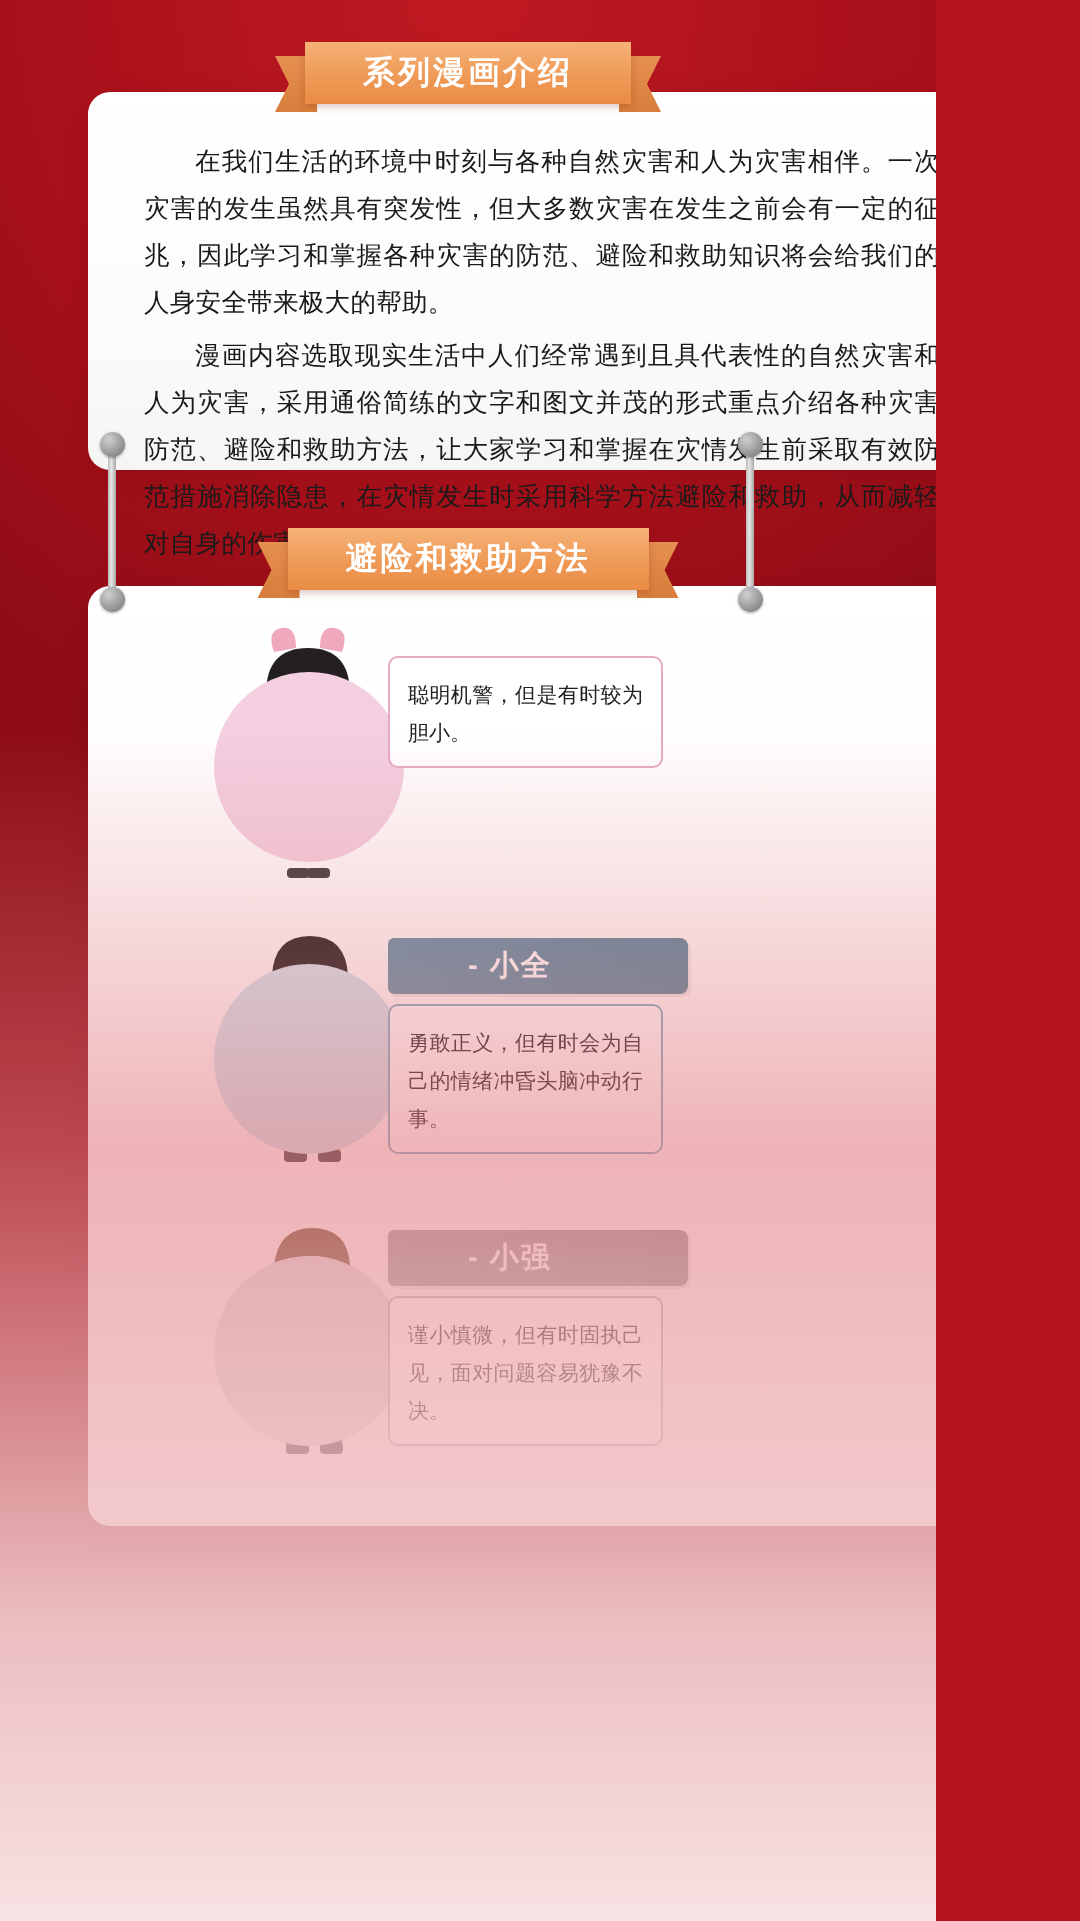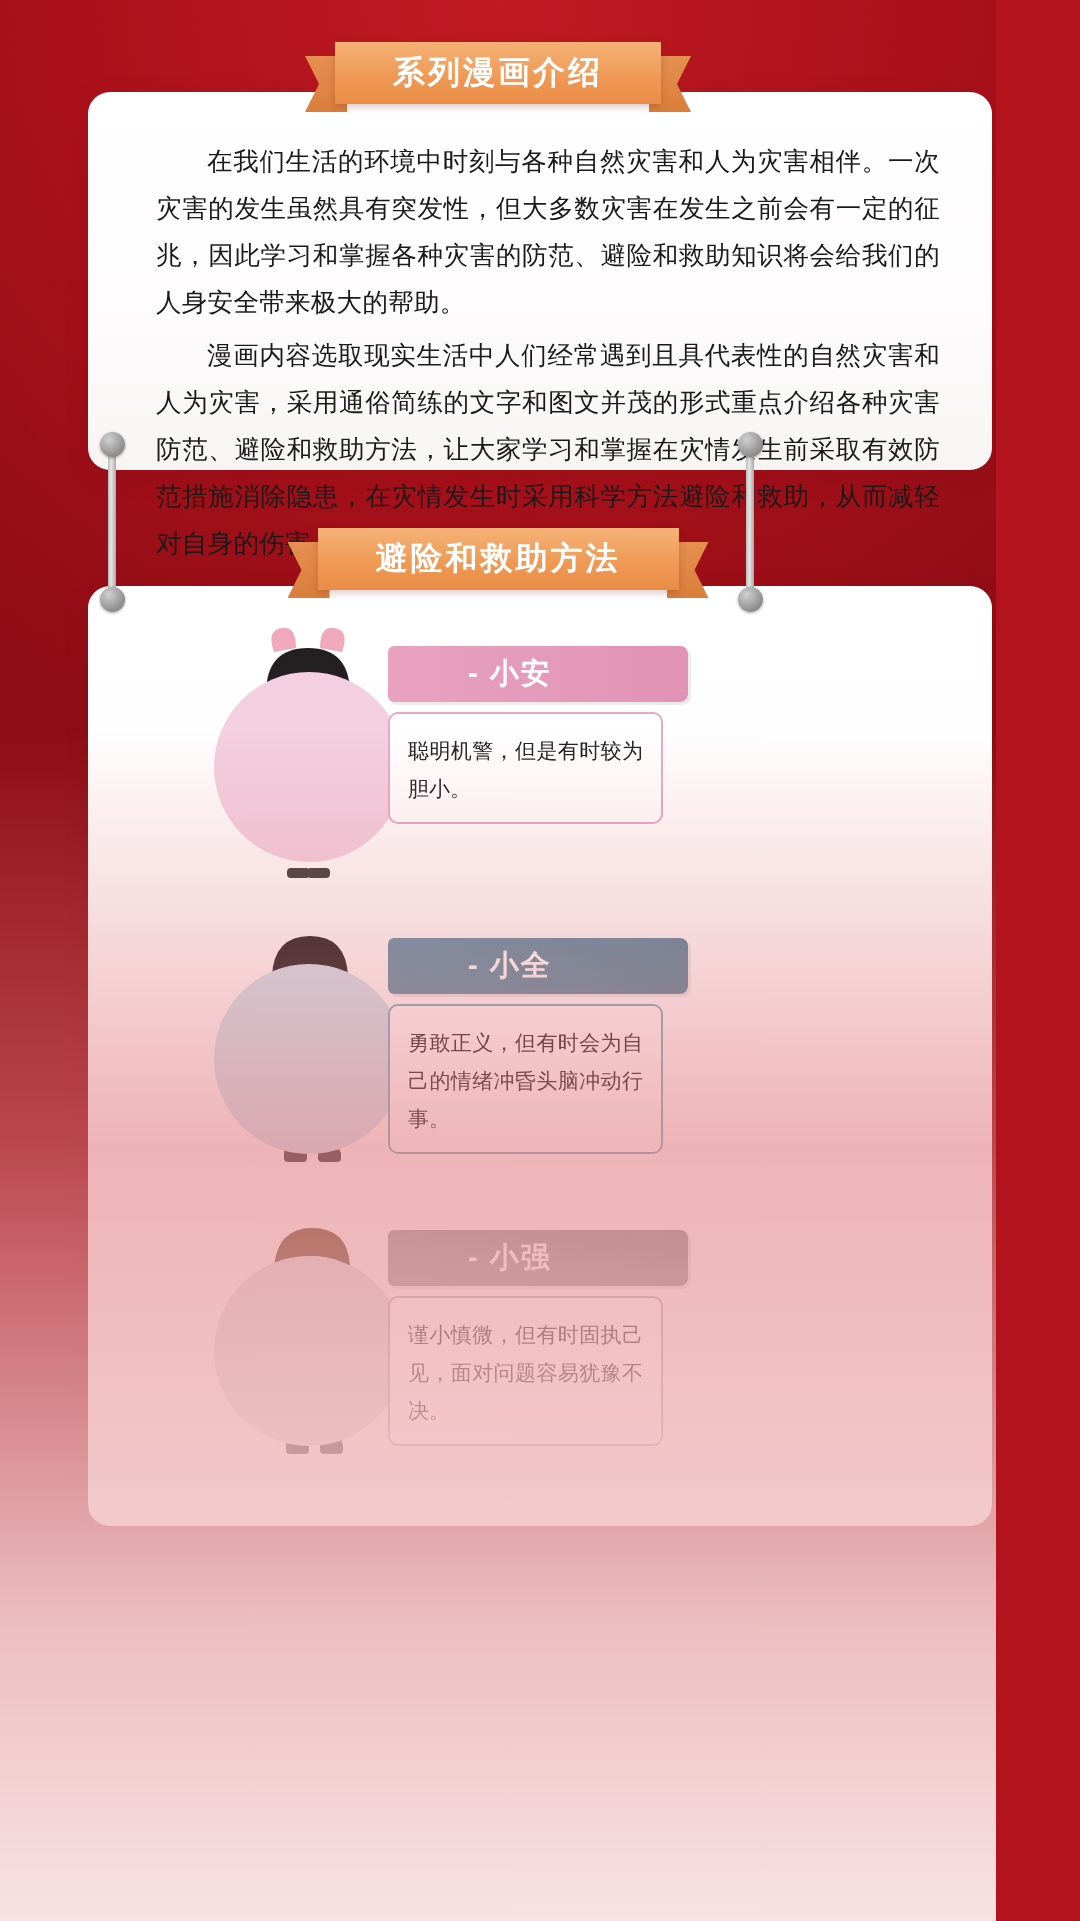--- a/index.html
+++ b/index.html
@@ -8,26 +8,27 @@
   }
   body {
     width: 1080px;
     height: 1921px;
     font-family: "Liberation Sans", "DejaVu Sans", sans-serif;
     background: #b3131c;
     overflow: hidden;
   }
   .poster {
     position: relative;
-    width: 996px;
+    width: 916px;
     height: 1921px;
     background:
       radial-gradient(ellipse 120% 60% at 50% 0%, #c01a22 0%, #a8101a 40%, #8e0d16 70%),
       linear-gradient(180deg, #a9101a 0%, #c2242b 28%, #d8565c 52%, #e9979c 72%, #f3c8cb 88%, #f7dcdd 100%);
     overflow: hidden;
+    padding-left: 20px;
   }
   .poster::after {
     content: "";
     position: absolute;
     left: 0; right: 0; bottom: 0;
     height: 62%;
     background: linear-gradient(180deg, rgba(200,30,38,0) 0%, rgba(226,120,126,0.55) 35%, rgba(244,205,207,0.92) 75%, #f8e2e3 100%);
     pointer-events: none;
   }
 
@@ -93,21 +94,21 @@
 
   .intro-body {
     padding: 46px 52px 20px 52px;
     color: #1a1a1a;
     font-size: 25.5px;
     line-height: 47px;
     text-align: justify;
     letter-spacing: 0.3px;
   }
   .intro-body p {
-    margin: 0 0 6px 16px;
+    margin: 0 0 6px 4px;
     text-indent: 2em;
   }
 
   
   .binder {
     position: absolute;
     z-index: 7;
   }
   .binder .bar {
     position: absolute;
@@ -278,21 +279,20 @@
 
           <rect x="84" y="210" width="13" height="30" rx="5" fill="#fde4d8"></rect>
           <rect x="104" y="210" width="13" height="30" rx="5" fill="#fde4d8"></rect>
           <rect x="81" y="236" width="19" height="12" rx="4" fill="#ffffff"></rect>
           <rect x="101" y="236" width="19" height="12" rx="4" fill="#ffffff"></rect>
           <rect x="79" y="246" width="23" height="10" rx="4" fill="#3b3b3b"></rect>
           <rect x="99" y="246" width="23" height="10" rx="4" fill="#3b3b3b"></rect>
         </svg>
       </div>
       <div class="char-text">
-        <div class="name-bar bar-pink">- 小安</div>
         <div class="desc-box box-pink">聪明机警，但是有时较为胆小。</div>
       </div>
     </div>
 
     <div class="char-row" id="char-row-1">
       <div class="char-figure">
         <div class="blob blob-blue"></div>
         <svg width="250" height="270" viewBox="0 0 250 270">
 
           <path d="M64 62 q2-40 38-40 q36 0 38 40 l2 16 q-40 -22 -80 0 z" fill="#1f1d1e"></path>

